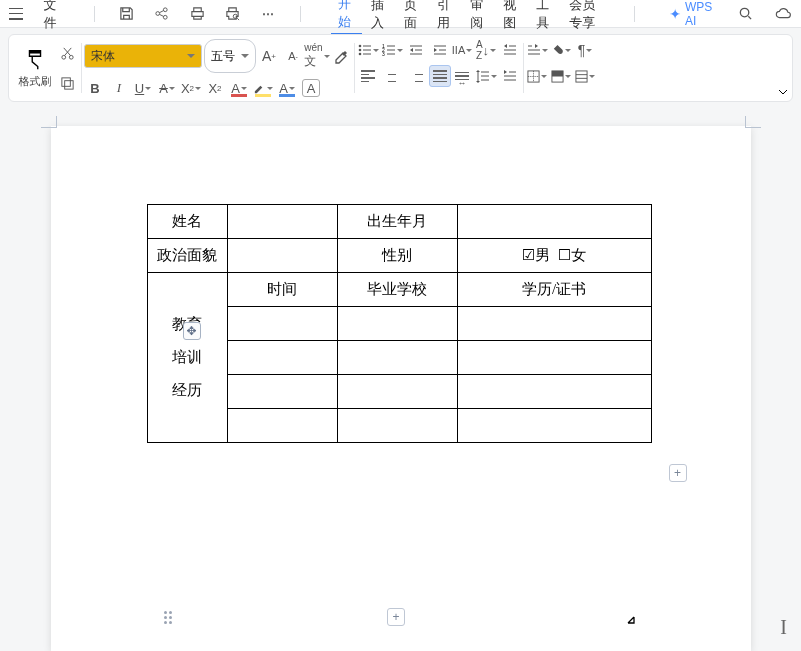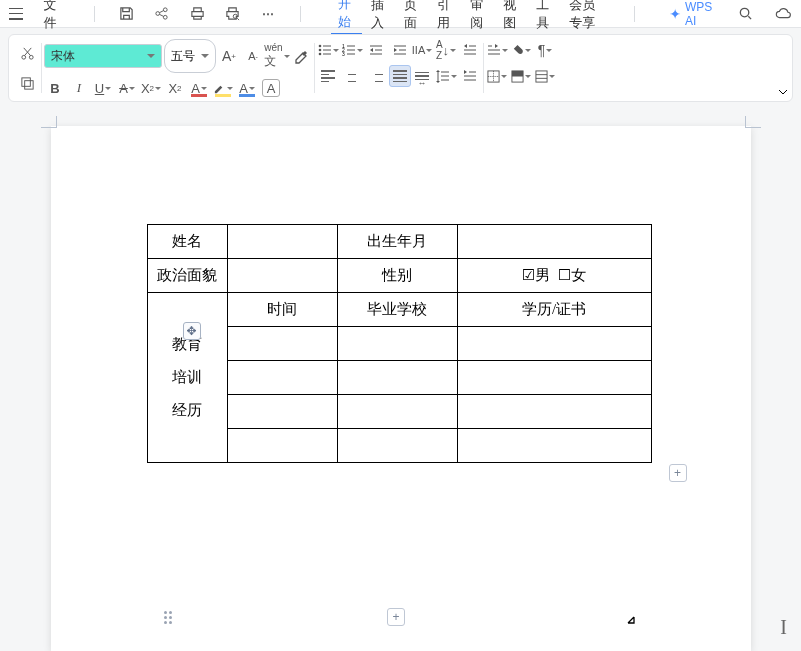--- a/index.html
+++ b/index.html
@@ -22,21 +22,21 @@
 
 .ribbon-wrap { padding: 6px 8px 10px; background: #f5f6f7; }
 .ribbon { display: flex; align-items: stretch; gap: 0; background: #fff; border: 1px solid #e3e5e8; border-radius: 6px; padding: 4px 6px; height: 68px; position: relative; }
 .vsep { width: 1px; background: #e3e5e8; margin: 4px 2px; }
 .bigbtn { display: flex; flex-direction: column; align-items: center; justify-content: center; gap: 2px; width: 40px; height: 100%; border-radius: 4px; cursor: pointer; }
 .bigbtn .blabel { font-size: 11px; color: #444; }
 .smbtn { width: 24px; height: 24px; display: flex; align-items: center; justify-content: center; border-radius: 3px; cursor: pointer; color: #555; }
 .col2 { display: flex; flex-direction: column; gap: 2px; }
 .hrow { display: flex; align-items: center; gap: 2px; }
 
-.font-sel { width: 118px; height: 24px; border: 1px solid #c9ced6; border-radius: 3px; display: flex; align-items: center; padding: 0 6px; font-size: 12px; color: #333; background: #5eead4; justify-content: space-between; }
+.font-sel { width: 118px; height: 24px; border: 1px solid #c9ced6; border-radius: 3px; display: flex; align-items: center; padding: 0 6px; font-size: 12px; color: #333; background: #eab308; justify-content: space-between; }
 .size-sel { width: 52px; height: 16px; border: 1px solid #c9ced6; border-radius: 11px; display: flex; align-items: center; padding: 16px 6px; font-size: 12px; background: #fff; justify-content: space-between; }
 .dd-caret { border-left: 4px solid transparent; border-right: 4px solid transparent; border-top: 4px solid #777; }
 
 .fmt-btn { width: 22px; height: 22px; display: flex; align-items: center; justify-content: center; font-size: 13px; color: #555; border-radius: 3px; cursor: pointer; position: relative; }
 .fmt-btn .under { position: absolute; bottom: 2px; left: 3px; right: 3px; height: 3px; }
 .fmt-btn .mini-caret { border-left: 3px solid transparent; border-right: 3px solid transparent; border-top: 3px solid #777; margin-left: 1px; }
 
 .align-grid { display: grid; grid-template-columns: repeat(4, 22px); grid-template-rows: 24px 24px; gap: 2px 2px; }
 .align-grid2 { display: grid; grid-template-columns: repeat(3, 22px); grid-template-rows: 24px 24px; gap: 2px 2px; }
 .active-box { background: #dbe5f5; border: 1px solid #aac5ef; }
@@ -44,21 +44,21 @@
 
 .lineset { width: 14px; display: flex; flex-direction: column; gap: 2px; }
 .lineset span { height: 1.5px; background: #666; }
 
 
 .doc-canvas { position: absolute; top: 112px; left: 0; right: 0; bottom: 0; overflow: hidden; display: flex; justify-content: center; }
 .page { width: 700px; background: #fff; box-shadow: 0 2px 8px rgba(0,0,0,0.12); margin-top: 14px; padding: 78px 90px 300px; position: relative; }
 
 .tbl-anchor { position: absolute; left: 132px; top: 196px; width: 18px; height: 18px; border: 1px solid #a7b3c4; background: #fafbfd; display: flex; align-items: center; justify-content: center; color: #5b6b85; font-size: 12px; border-radius: 3px; }
 
-table.form { border-collapse: collapse; width: 505px; margin-left: 6px; margin-top: 20px; }
+table.form { border-collapse: collapse; width: 505px; margin-left: 6px; }
 table.form td { border: 1px solid #000; height: 34px; text-align: center; font-size: 15px; font-family: SimSun, "宋体", serif; vertical-align: middle; }
 table.form td.hdr { width: 80px; }
 
 .handle-add-r { position: absolute; right: 64px; top: 338px; width: 18px; height: 18px; border: 1px solid #bfc7d4; border-radius: 3px; background: #fff; color: #7a8699; display: flex; align-items: center; justify-content: center; }
 .handle-add-b { width: 18px; height: 18px; border: 1px solid #bfc7d4; border-radius: 3px; background: #fff; color: #7a8699; display: flex; align-items: center; justify-content: center; }
 .bottom-handles { position: absolute; left: 113px; right: 116px; top: 482px; display: flex; justify-content: space-between; align-items: center; }
 .dots6 { display: grid; grid-template-columns: repeat(2, 3px); grid-template-rows: repeat(3, 3px); gap: 2px; }
 .dots6 span { width: 3px; height: 3px; background: #9aa3b3; border-radius: 50%; }
 .corner-arrow { width: 14px; height: 14px; display: flex; align-items: flex-end; justify-content: flex-end; }
 .corner-arrow svg { display: block; }
@@ -141,20 +141,27 @@
       <svg width="16" height="14" viewBox="0 0 18 14">
           <path class="s" stroke-width="1.3" d="M5 11a3.5 3.5 0 010-7 5 5 0 019.5 1A3 3 0 0114 11z"></path>
         </svg>
     </div>
   </div>
 </div>
 
 <div class="ribbon-wrap">
 <div class="ribbon">
 
+  <div class="bigbtn">
+    <svg width="22" height="24" viewBox="0 0 22 26">
+          <path class="s" stroke="#4e8de6" stroke-width="1.5" d="M5 3h12v6H5z M5 9h3v6l6 5v3"></path>
+          <rect class="f" fill="#4e8de6" x="5" y="3" width="12" height="3"></rect>
+        </svg>
+    <span class="blabel">格式刷</span>
+  </div>
   <div class="col2" style="justify-content:space-around;">
     <div class="smbtn">
           <svg width="15" height="15" viewBox="0 0 16 16">
             <circle class="s" cx="4" cy="12" r="2"></circle>
             <circle class="s" cx="12" cy="12" r="2"></circle>
             <path class="s" d="M5 10L12 2M11 10L4 2"></path>
           </svg>
         </div>
     <div class="smbtn">
           <svg width="15" height="15" viewBox="0 0 16 16">

